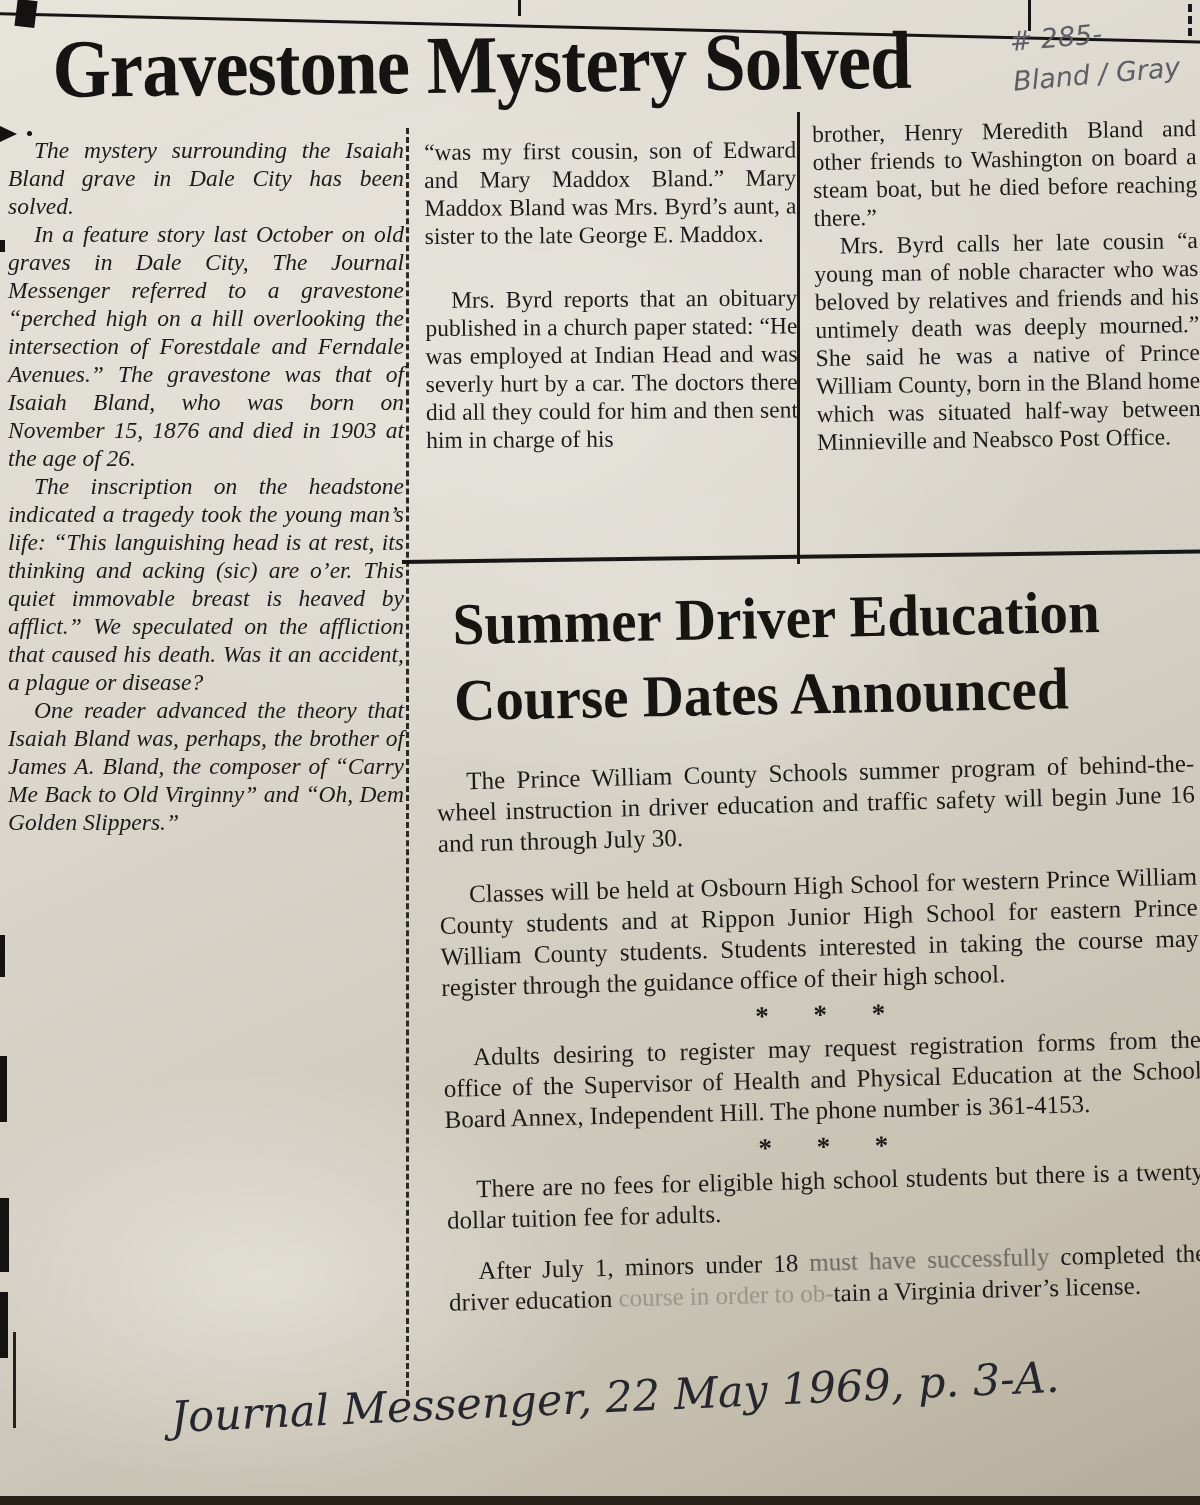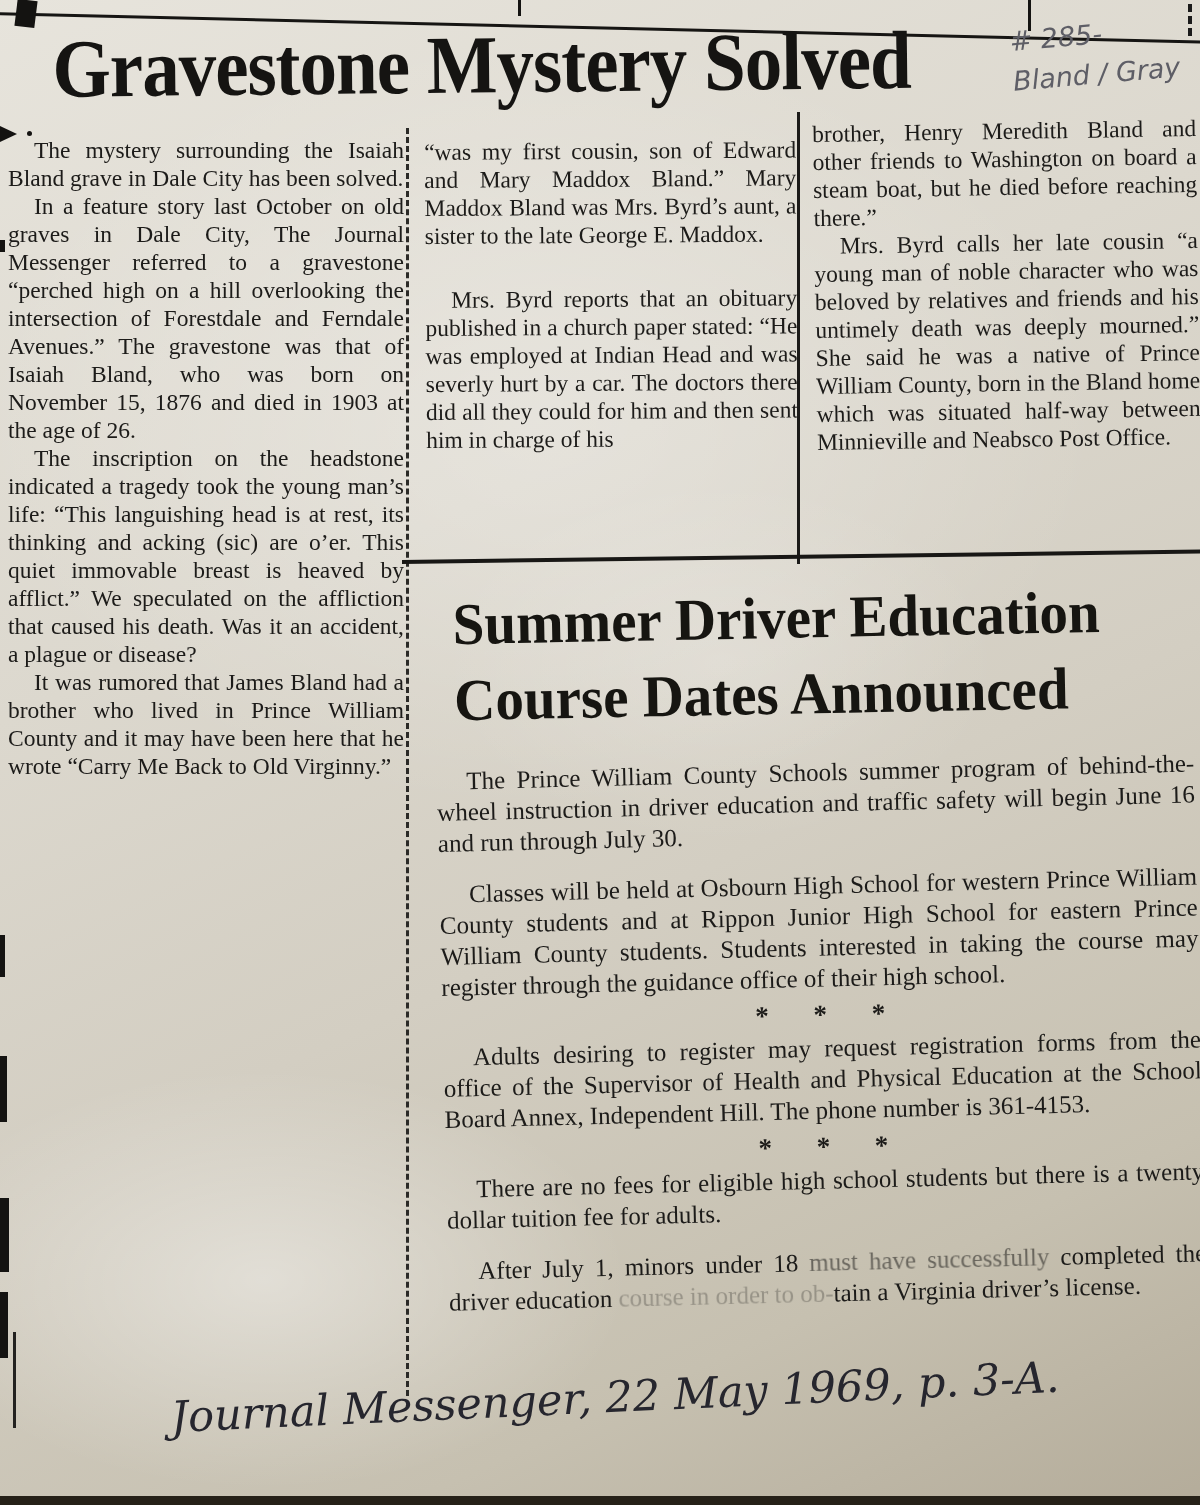--- a/index.html
+++ b/index.html
@@ -30,21 +30,21 @@
   .headline1{position:absolute;left:52px;top:22px;width:920px;margin:0;
     font-size:75px;font-weight:bold;letter-spacing:-1px;white-space:nowrap;
     transform:rotate(-0.6deg) scaleY(1.1);transform-origin:left top;color:#151412;}
   .headline2{position:absolute;left:452px;top:586px;width:745px;margin:0;
     font-size:57px;font-weight:bold;line-height:73px;white-space:nowrap;
     transform:rotate(-1.1deg) scaleY(1.04);transform-origin:left top;color:#161511;}
   
   .col{position:absolute;text-align:justify;font-size:23.5px;line-height:28px;color:#1c1b19;}
   .col p{margin:0;text-indent:26px;}
   .col p.noindent{text-indent:0;}
-  .col1{left:8px;top:136px;width:396px;}
+  .col1{left:8px;top:136px;width:396px;font-style:italic;}
   .col2{left:424px;top:138px;width:372px;transform:rotate(-0.4deg);transform-origin:left top;}
   .col2 .gap-before{margin-top:36px;}
   .col3{left:812px;top:120px;width:384px;transform:rotate(-0.9deg);transform-origin:left top;}
   
   .art2{position:absolute;left:436px;top:766px;width:758px;text-align:justify;
     font-size:25px;line-height:31px;color:#1c1b19;
     transform:rotate(-1.4deg);transform-origin:left top;}
   .art2 p{margin:0;text-indent:30px;}
   .art2 .pgap{margin-top:20px;}
   .art2 .sep{display:block;text-align:center;text-indent:0;font-size:27px;font-weight:bold;
@@ -87,21 +87,21 @@
   <h1 class="headline1">Gravestone Mystery Solved</h1>
 
   <div class="divider-dashed"></div>
   <div class="divider-solid"></div>
   <div class="mid-rule"></div>
 
   <div class="col col1">
     <p>The mystery surrounding the Isaiah Bland grave in Dale City has been solved.</p>
     <p>In a feature story last October on old graves in Dale City, The Journal Messenger referred to a gravestone “perched high on a hill overlooking the intersection of Forestdale and Ferndale Avenues.” The gravestone was that of Isaiah Bland, who was born on November 15, 1876 and died in 1903 at the age of 26.</p>
     <p>The inscription on the headstone indicated a tragedy took the young man’s life: “This languishing head is at rest, its thinking and acking (sic) are o’er. This quiet immovable breast is heaved by afflict.” We speculated on the affliction that caused his death. Was it an accident, a plague or disease?</p>
-    <p>It was rumored that James Bland had a brother who lived in Prince William County and it may have been here that he wrote “Carry Me Back to Old Virginny.”</p>
+    <p>One reader advanced the theory that Isaiah Bland was, perhaps, the brother of James A. Bland, the composer of “Carry Me Back to Old Virginny” and “Oh, Dem Golden Slippers.”</p>
   </div>
 
   <div class="col col2">
     <p class="noindent">“was my first cousin, son of Edward and Mary Maddox Bland.” Mary Maddox Bland was Mrs. Byrd’s aunt, a sister to the late George E. Maddox.</p>
     <p class="gap-before">Mrs. Byrd reports that an obituary published in a church paper stated: “He was employed at Indian Head and was severly hurt by a car. The doctors there did all they could for him and then sent him in charge of his</p>
   </div>
 
   <div class="col col3">
     <p class="noindent">brother, Henry Meredith Bland and other friends to Washington on board a steam boat, but he died before reaching there.”</p>
     <p>Mrs. Byrd calls her late cousin “a young man of noble character who was beloved by relatives and friends and his untimely death was deeply mourned.” She said he was a native of Prince William County, born in the Bland home which was situated half-way between Minnieville and Neabsco Post Office.</p>

